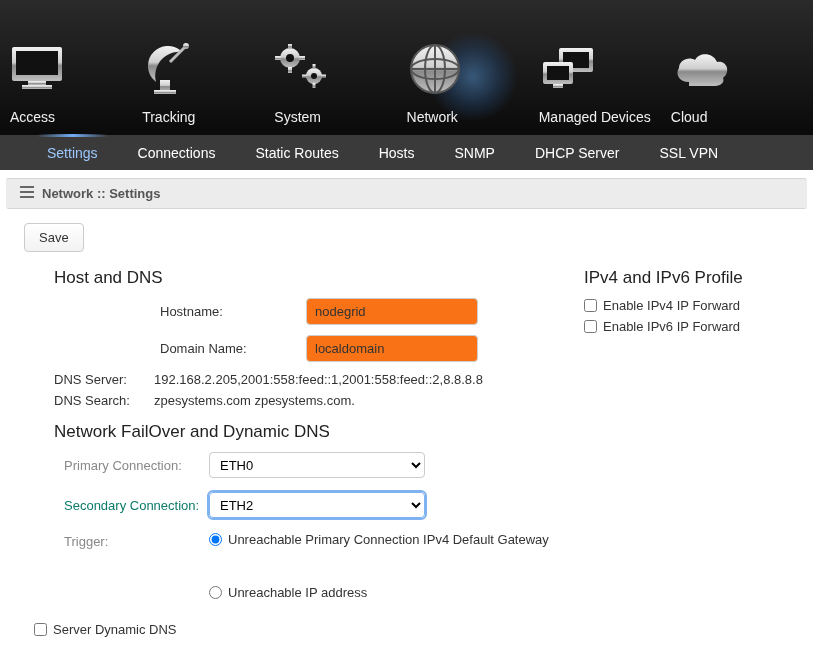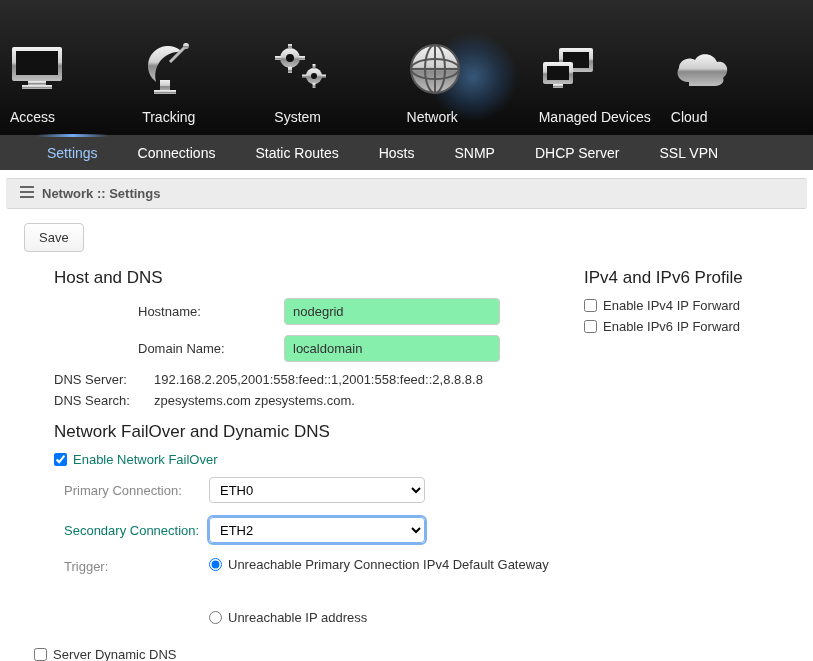--- a/index.html
+++ b/index.html
@@ -63,22 +63,22 @@
     padding: 6px 14px; font-size: 13px; color: #333;
     cursor: pointer;
   }
   .columns { display: flex; margin-top: 16px; }
   .col-left { width: 560px; }
   .col-right { flex: 1; }
   h3.section { font-size: 17px; font-weight: 400; margin-bottom: 10px; color: #222; }
   .row { display:flex; align-items:center; margin-bottom: 10px; justify-content: center; }
   .row .lbl { width: 100px; color: #333; font-size: 13px; }
   input.text {
-    width: 216px; padding: 5px 8px; border:1px solid #ccc; border-radius:4px;
-    font-size: 13px; color:#333; background:#86efac;margin-left:46px;
+    width: 172px; padding: 5px 8px; border:1px solid #ccc; border-radius:4px;
+    font-size: 13px; color:#333; background:#f97316;margin-left:46px;
   }
   .kv { display:flex; margin-bottom: 6px; font-size:13px;}
   .kv .k { width: 100px; color:#333;}
   .kv .v { color:#333; }
   .checkbox-row { display:flex; align-items:center; margin: 6px 0; font-size:13px; }
   .checkbox-row input { margin-right: 6px; }
   .failover-block { padding-left: 10px; margin-top:10px;}
   .failover-row { display:flex; align-items:center; margin-bottom: 14px; }
   .failover-row .flabel { width: 145px; font-size:13px; }
   .flabel.muted { color:#888; }
@@ -258,24 +258,20 @@
         <div class="kv">
           <span class="k">DNS Server:</span>
           <span class="v">192.168.2.205,2001:558:feed::1,2001:558:feed::2,8.8.8.8</span>
         </div>
         <div class="kv">
           <span class="k">DNS Search:</span>
           <span class="v">zpesystems.com zpesystems.com.</span>
         </div>
 
         <h3 class="section" style="margin-top:14px;">Network FailOver and Dynamic DNS</h3>
-        <div class="checkbox-row">
-          <input type="checkbox" checked="" style="">
-          <span class="teal-text">Enable Network FailOver</span>
-        </div>
 
         <div class="failover-block">
           <div class="failover-row">
             <span class="flabel muted">Primary Connection:</span>
             <select class="sel">
               <option>ETH0</option>
             </select>
           </div>
           <div class="failover-row">
             <span class="flabel teal">Secondary Connection:</span>

